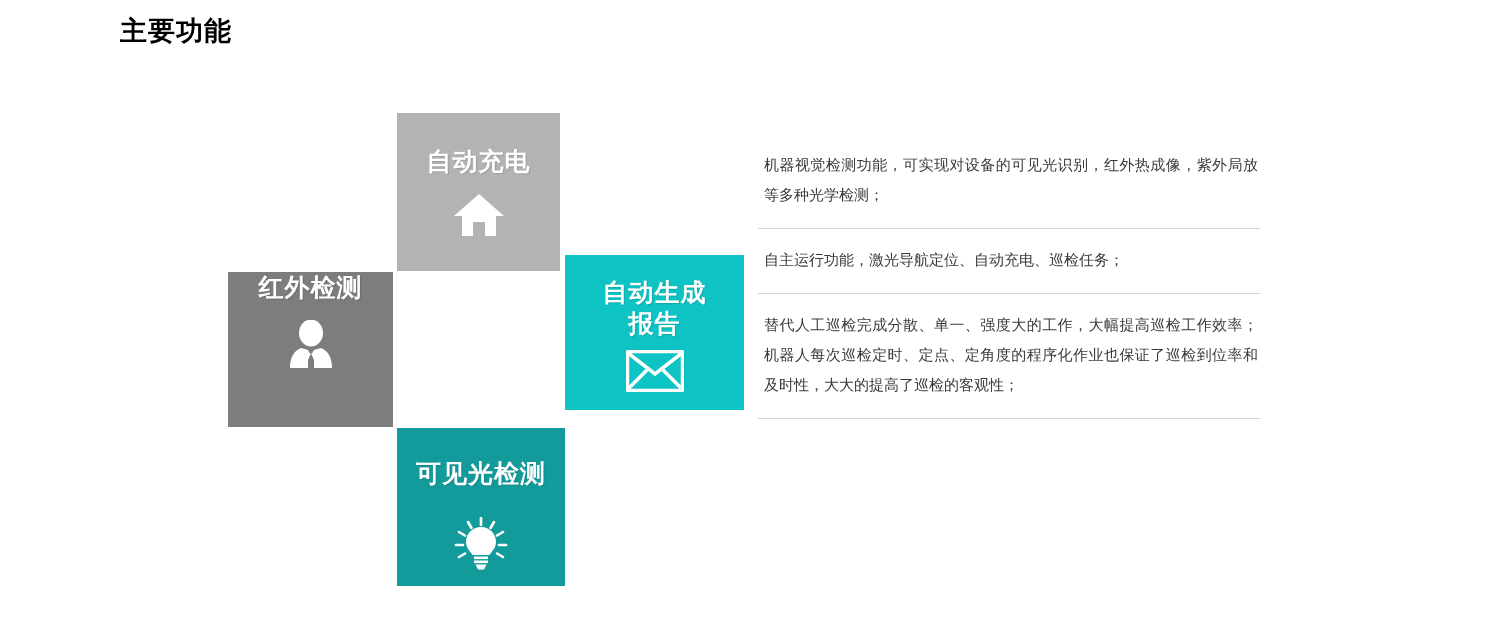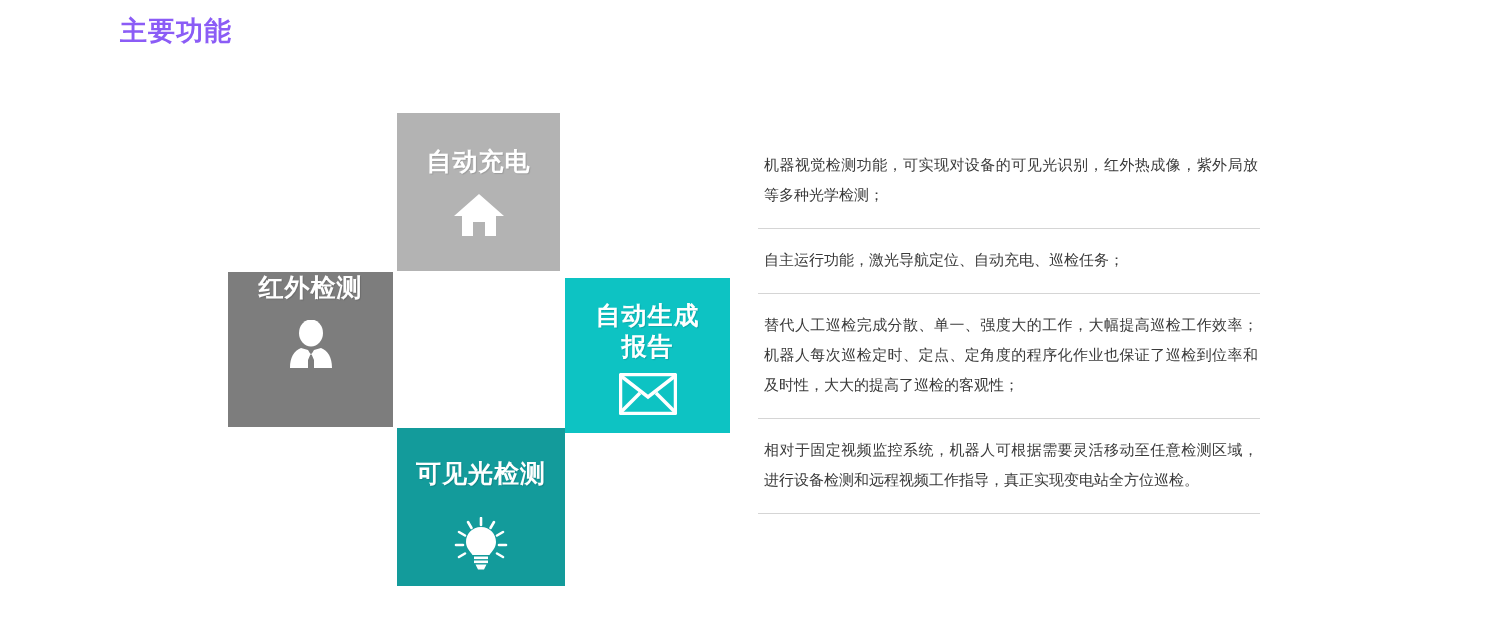--- a/index.html
+++ b/index.html
@@ -16,21 +16,21 @@
     color: #333333;
   }
 
   
   #page-title {
     position: absolute;
     left: 120px;
     top: 15px;
     font-size: 27px;
     font-weight: bold;
-    color: #8b5cf6;
+    color: #000000;
     letter-spacing: 1px;
     line-height: 1.2;
     white-space: nowrap;
   }
 
   
   #tile-diagram {
     position: absolute;
     left: 228px;
     top: 113px;
@@ -75,22 +75,22 @@
     left: 0px;     
     top: 159px;    
     width: 165px;  
     height: 155px; 
   }
   #tile-left .tile-icon { margin-top: 17px; }
 
   
   #tile-right {
     left: 337px;   
-    top: 165px;    
-    width: 165px;  
+    top: 142px;    
+    width: 179px;  
     height: 155px; 
     padding-top: 22px;
   }
   #tile-right .tile-icon { margin-top: 10px; }
 
   
   #tile-bottom {
     left: 169px;   
     top: 315px;    
     width: 168px;  
@@ -193,17 +193,14 @@
   </div>
 
   <div class="feature-item">
     <p class="feature-text">自主运行功能，激光导航定位、自动充电、巡检任务；</p>
   </div>
 
   <div class="feature-item">
     <p class="feature-text">替代人工巡检完成分散、单一、强度大的工作，大幅提高巡检工作效率；机器人每次巡检定时、定点、定角度的程序化作业也保证了巡检到位率和及时性，大大的提高了巡检的客观性；</p>
   </div>
 
-  <div class="feature-item">
-    <p class="feature-text">相对于固定视频监控系统，机器人可根据需要灵活移动至任意检测区域，进行设备检测和远程视频工作指导，真正实现变电站全方位巡检。</p>
-  </div>
 
 </div>
 
 </body></html>

